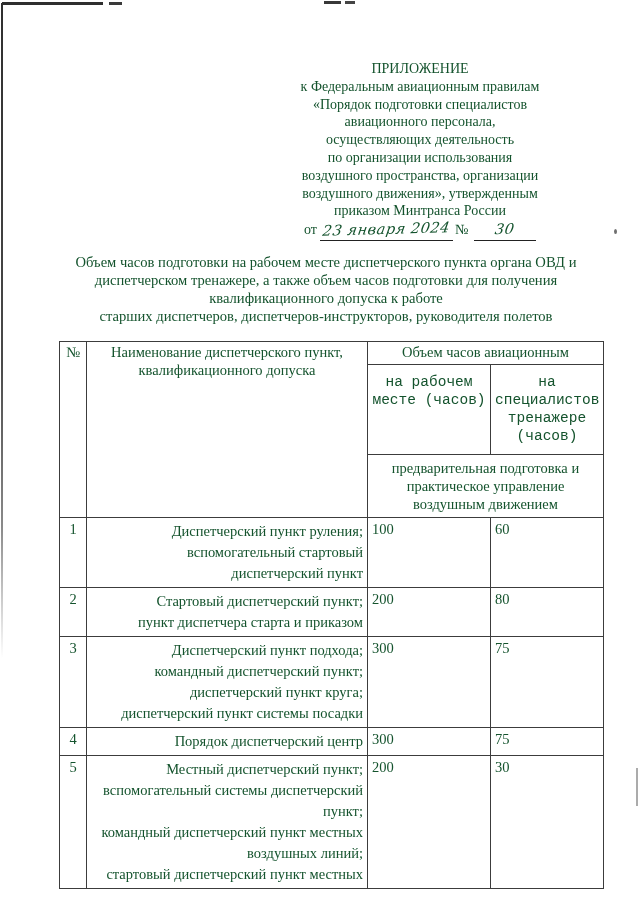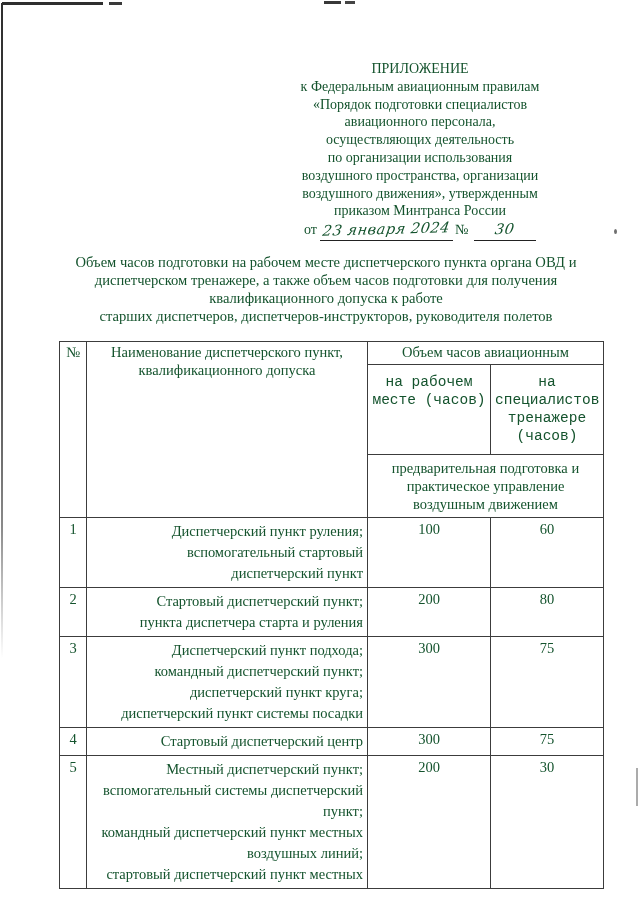--- a/index.html
+++ b/index.html
@@ -83,21 +83,21 @@
   }
   table.hours td {
     border: 1.6px solid #3c3c3c;
     vertical-align: top;
     padding: 3px 4px;
     overflow: hidden;
   }
   td.c-head   { text-align: center; line-height: 18px; white-space: pre-line; }
   td.c-no     { text-align: center; padding-top: 4px; }
   td.c-name   { text-align: right; padding-left: 5px; line-height: 21px; white-space: pre-line; }
-  td.c-num    { text-align: center; padding-top: 4px; margin-top: 28px; }
+  td.c-num    { text-align: left; padding-top: 4px; margin-top: 28px; }
   tr.h-volume td { height: 17px; padding-top: 1px; }
   tr.h-sub td    { height: 78px; padding-top: 8px; font-family: Liberation Mono, monospace; }
   tr.h-prelim td { height: 55px; padding-top: 4px; margin-top: 16px; }
   tr.r1 td { height: 60px; }
   tr.r2 td { height: 38px; }
   tr.r3 td { height: 75px; }
   tr.r4 td { height: 21px; }
   tr.r5 td { height: 105px; }
 </style>
 </head>
@@ -167,36 +167,36 @@
         <td class="c-no">1</td>
         <td class="c-name">Диспетчерский пункт руления;
 вспомогательный стартовый
 диспетчерский пункт</td>
         <td class="c-num">100</td>
         <td class="c-num">60</td>
       </tr>
       <tr class="r2">
         <td class="c-no">2</td>
         <td class="c-name">Стартовый диспетчерский пункт;
-пункта диспетчера старта и руления</td>
+пункт диспетчера старта и приказом</td>
         <td class="c-num">200</td>
         <td class="c-num">80</td>
       </tr>
       <tr class="r3">
         <td class="c-no">3</td>
         <td class="c-name">Диспетчерский пункт подхода;
 командный диспетчерский пункт;
 диспетчерский пункт круга;
 диспетчерский пункт системы посадки</td>
         <td class="c-num">300</td>
         <td class="c-num">75</td>
       </tr>
       <tr class="r4">
         <td class="c-no">4</td>
-        <td class="c-name">Стартовый диспетчерский центр</td>
+        <td class="c-name">Порядок диспетчерский центр</td>
         <td class="c-num">300</td>
         <td class="c-num">75</td>
       </tr>
       <tr class="r5">
         <td class="c-no">5</td>
         <td class="c-name">Местный диспетчерский пункт;
 вспомогательный системы диспетчерский
 пункт;
 командный диспетчерский пункт местных
 воздушных линий;

